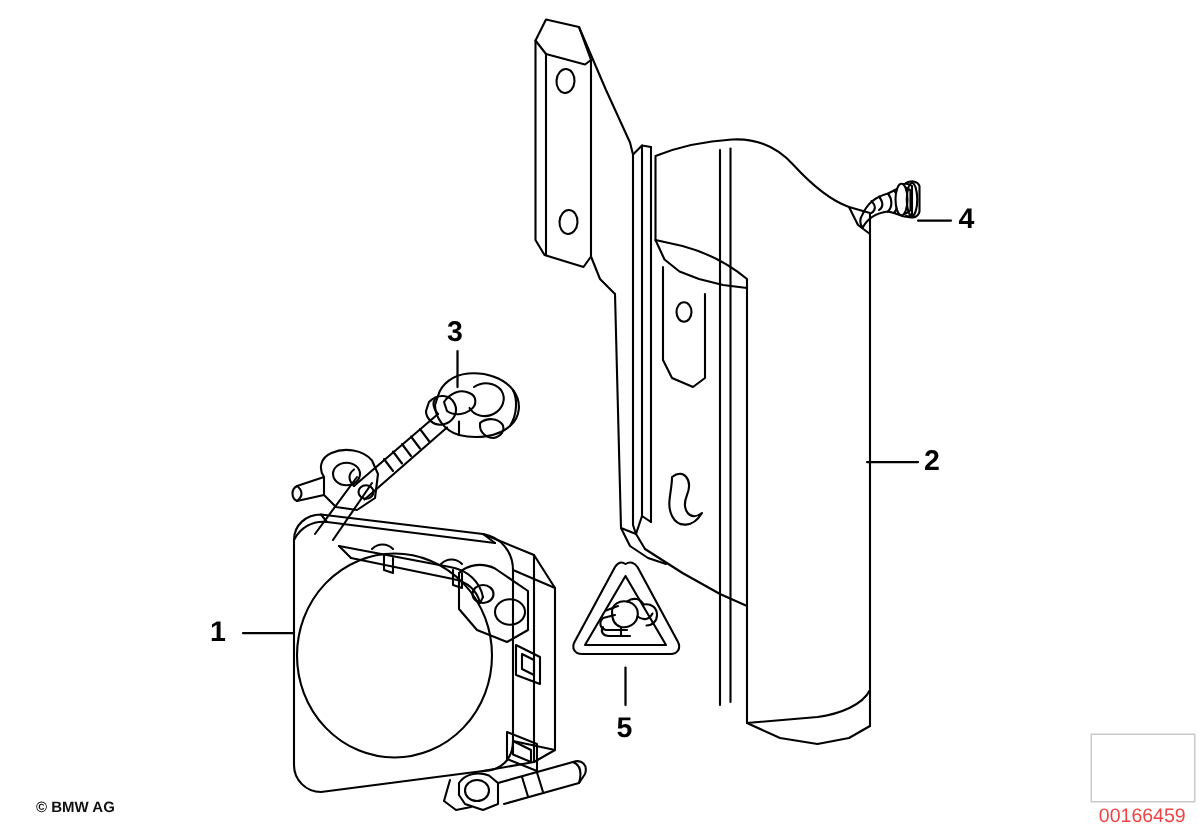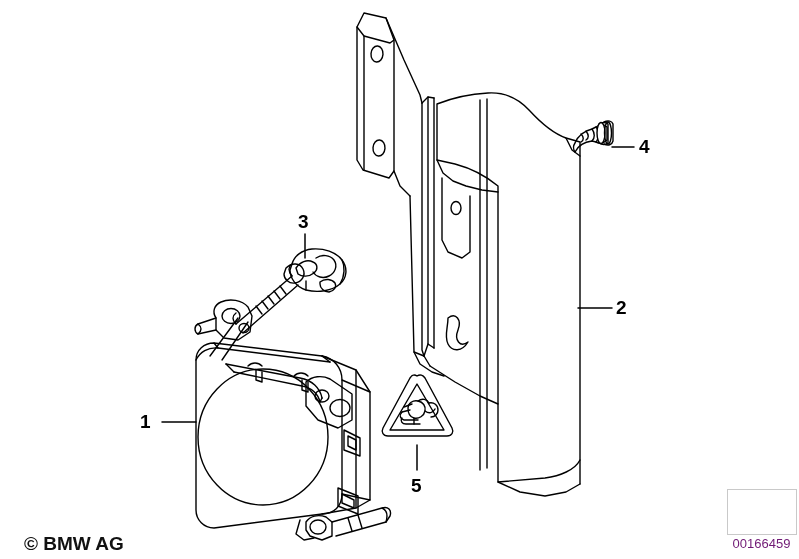--- a/index.html
+++ b/index.html
@@ -20,36 +20,36 @@
     left: 0;
     top: 0;
     width: 799px;
     height: 559px;
   }
   .copyright {
     position: absolute;
     left: 24px;
     top: 533px;
     font-family: "Liberation Sans", sans-serif;
-    font-size: 19px;
+    font-size: 10px;
     font-weight: bold;
     color: #111111;
     letter-spacing: 0px;
     white-space: nowrap;
   }
   .partnumber {
     position: absolute;
     left: 724px;
     top: 536px;
     width: 75px;
     text-align: center;
     font-family: "Liberation Sans", sans-serif;
     font-size: 13px;
     font-weight: normal;
-    color: #701a75;
+    color: #ef4444;
   }
   .viewbox {
     position: absolute;
     left: 727px;
     top: 489px;
     width: 70px;
     height: 46px;
     border: 1px solid #c9c9c9;
     background: #ffffff;
     box-sizing: border-box;

